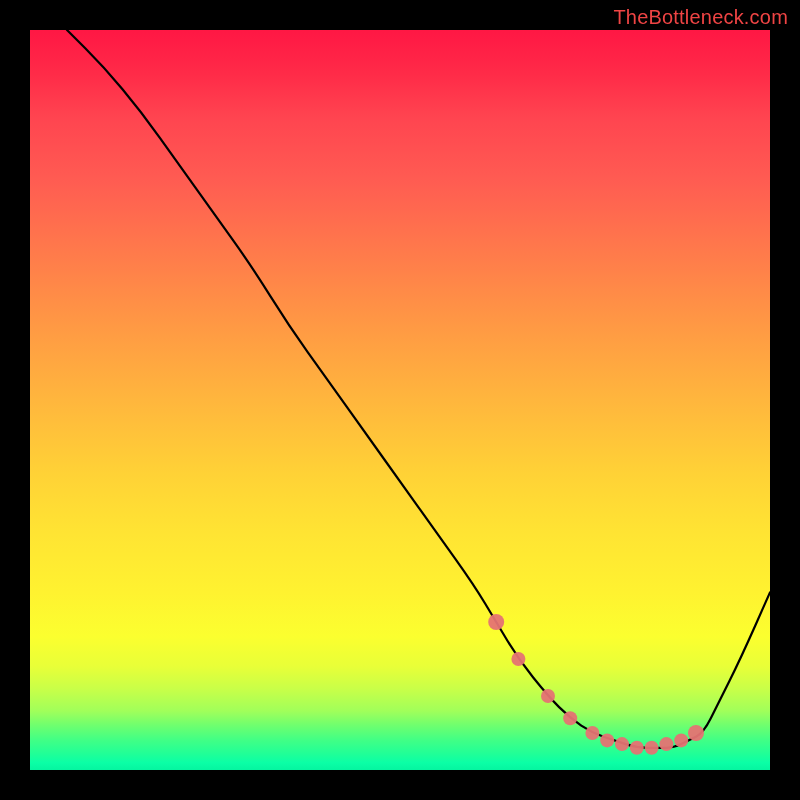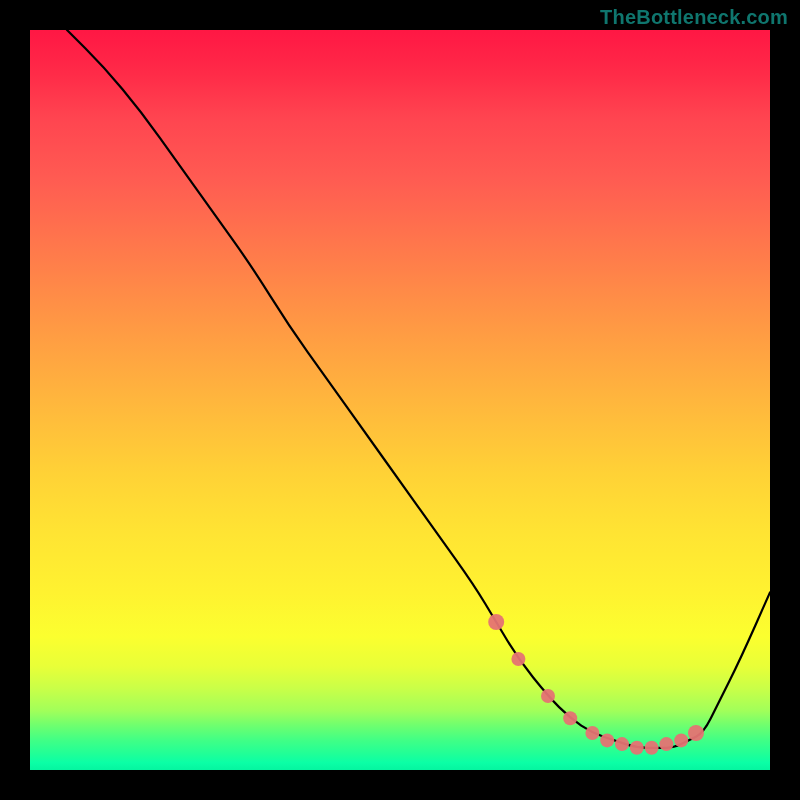--- a/index.html
+++ b/index.html
@@ -44,23 +44,23 @@
       #40ff86 96%,
       #1dff99 98%,
       #0bffa6 99%,
       #05f5a0 100%
     );
   }
   .watermark {
     position: absolute;
     top: 6px;
     right: 12px;
-    color: #0f766e;
+    color: #ef4444;
     font-size: 20px;
-    font-weight: 700;
+    font-weight: 400;
     letter-spacing: 0.2px;
     user-select: none;
   }
   svg.curve-layer {
     position: absolute;
     left: 0;
     top: 0;
     width: 740px;
     height: 740px;
     overflow: visible;

